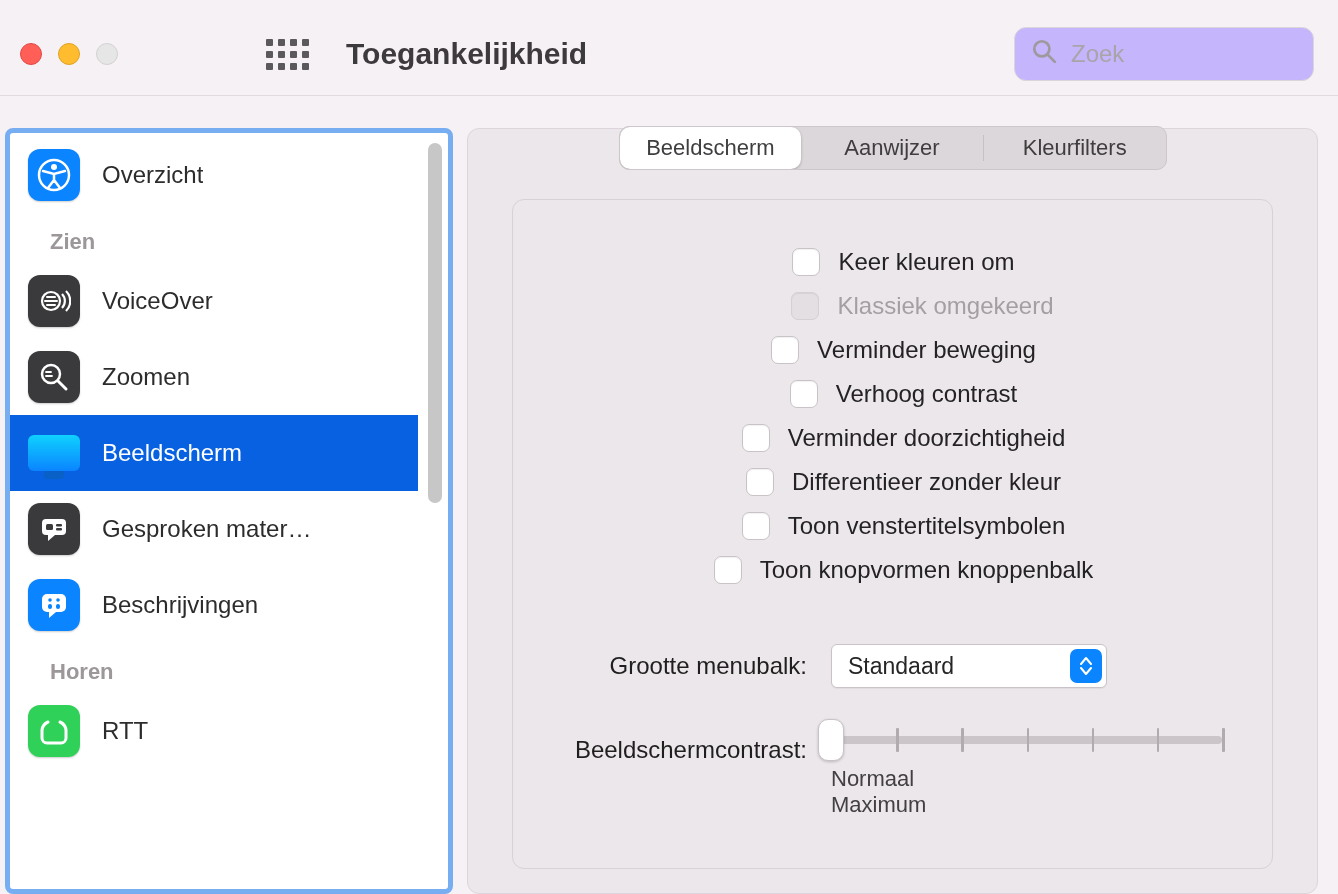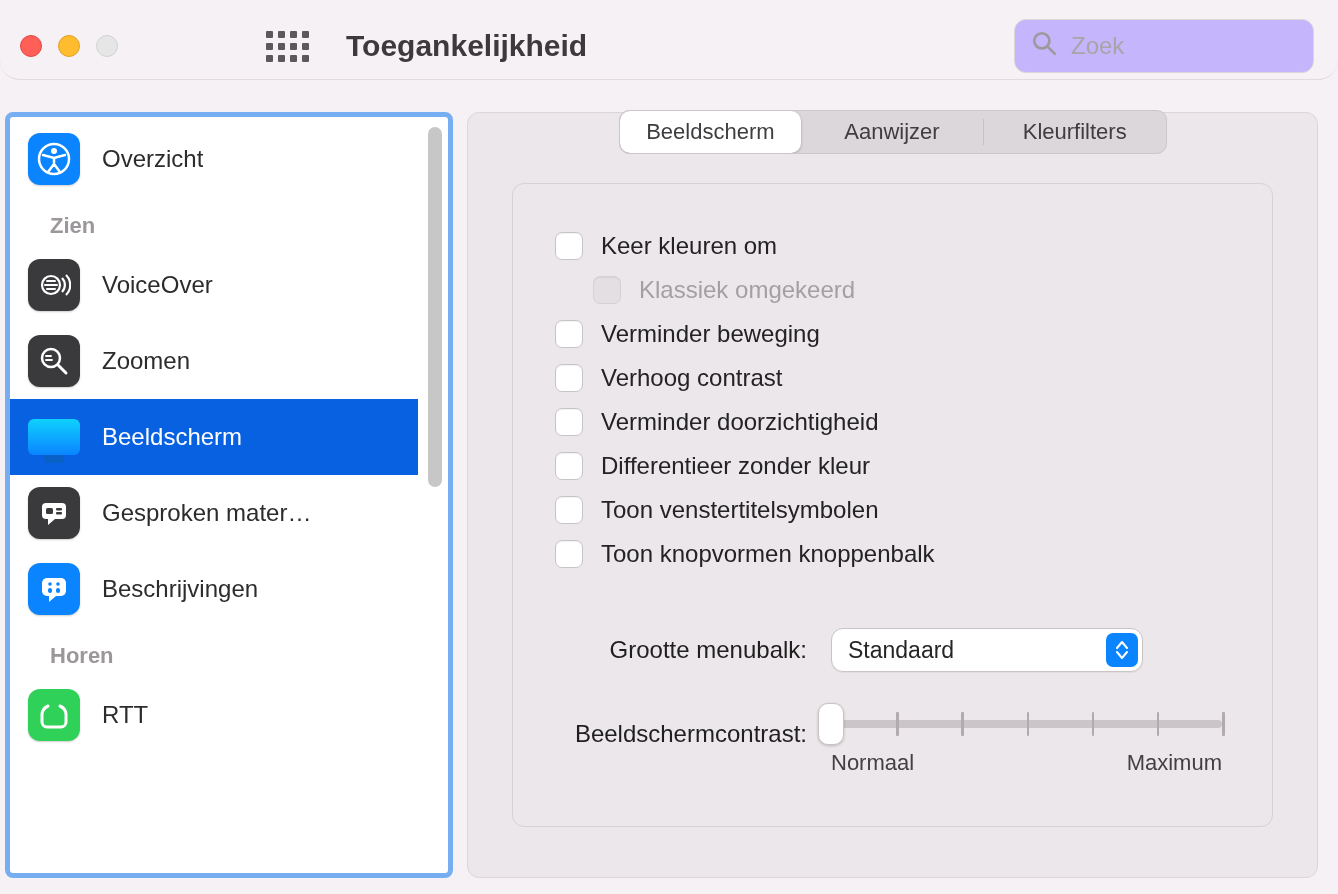--- a/index.html
+++ b/index.html
@@ -7,26 +7,25 @@
     margin: 0;
     font-family: -apple-system, "Helvetica Neue", Helvetica, Arial, sans-serif;
     background: #f6f1f4;
     width: 1338px;
     height: 894px;
     overflow: hidden;
     color: #1f1f1f;
   }
   
   .titlebar {
-    height: 80px;
+    height: 96px;
     display: flex;
     align-items: center;
     padding: 12px 24px 0 20px;
     border-bottom: 1px solid #e2dae0;
-    border-radius: 20px;
   }
   .traffic-lights { display: flex; gap: 16px; }
   .tl { width: 22px; height: 22px; border-radius: 50%; border: 1px solid rgba(0,0,0,.12); }
   .tl.red { background: #ff5f57; border-color: #e14942; }
   .tl.yellow { background: #febc2e; border-color: #dfa223; }
   .tl.grey { background: #e6e6e6; border-color: #d2d2d2; }
   .nav-arrows { display:flex; gap: 30px; margin-left: 62px; }
   .nav-enabled path { stroke:#5d5a5c; }
   .nav-disabled path { stroke:#c3bec1; }
   .grid-icon { margin-left: 56px; display:grid; grid-template-columns: repeat(4,1fr); grid-template-rows: repeat(3,1fr); gap:5px; width:40px; height:30px;}
@@ -138,20 +137,21 @@
     margin-top: 26px;
     border:1px solid #d8d1d6;
     border-radius:12px;
     padding: 40px 20px 50px 42px;
     background:#ece7ea;
   }
   .checkrow {
     display:flex; align-items:center; gap:18px;
     font-size:24px; color:#232225; height:44px;
     margin-bottom: 0px;
+    justify-content: center;
   }
   .chk {
     width:28px; height:28px; border-radius:7px;
     background:#fff; border:1px solid #c8c3c7;
     box-shadow: inset 0 1px 1px rgba(0,0,0,.06);
     flex-shrink:0;
   }
   .checkrow.sub { margin-left: 38px; }
   .checkrow.disabled .chk{ background:#e4dfe2; border-color:#d5d0d3;}
   .checkrow.disabled { color:#a49fa3; }
@@ -159,22 +159,22 @@
   .formrow {
     display:flex; align-items:center; gap:18px;
     margin-top: 26px;
   }
   .formlabel {
     font-size:24px; text-align:right; width: 258px; padding-right:6px;
   }
   
   .popup {
     position:relative;
-    width: 312px; height:44px;
-    background:#fff; border:1px solid #c9c3c7; border-radius:12px;
+    width: 276px; height:44px;
+    background:#fff; border:1px solid #c9c3c7; border-radius:6px;
     display:flex; align-items:center; padding: 0 44px 0 16px;
     font-size:23px; color:#262527;
     box-shadow: 0 1px 1px rgba(0,0,0,.05);
   }
   .popup .arrows {
     position:absolute; right:4px; top:4px; bottom:4px; width:32px;
     background:#0a84ff; border-radius:7px;
     display:flex; flex-direction:column; align-items:center; justify-content:center;
     gap:0px;
   }
@@ -188,21 +188,21 @@
   }
   .tick {
     position:absolute; top:-8px; width:2.5px; height:24px; background:#b1abaf; border-radius:1px;
   }
   .slider-thumb {
     position:absolute; left:0; top:50%; transform:translate(-50%,-50%);
     width:26px; height:42px; background:#fff; border:1px solid #c8c3c7;
     border-radius:10px; box-shadow: 0 1px 3px rgba(0,0,0,.2);
   }
   .slider-labels {
-    margin-top: 22px; display:flex; justify-content:space-between; font-size:22px; color:#424043;
+    margin-top: 22px; display:flex; justify-content:space-between; font-size:22px; color:#424043;flex-direction:column;
   }
 </style>
 </head>
 <body>
 
 <div class="titlebar">
   <div class="traffic-lights">
     <div class="tl red"></div>
     <div class="tl yellow"></div>
     <div class="tl grey"></div>

